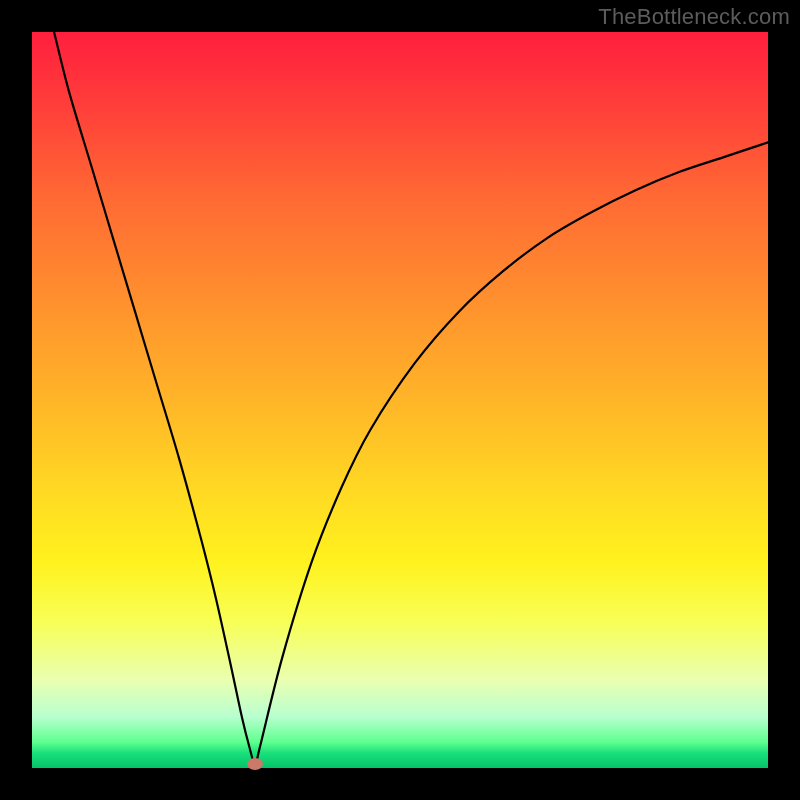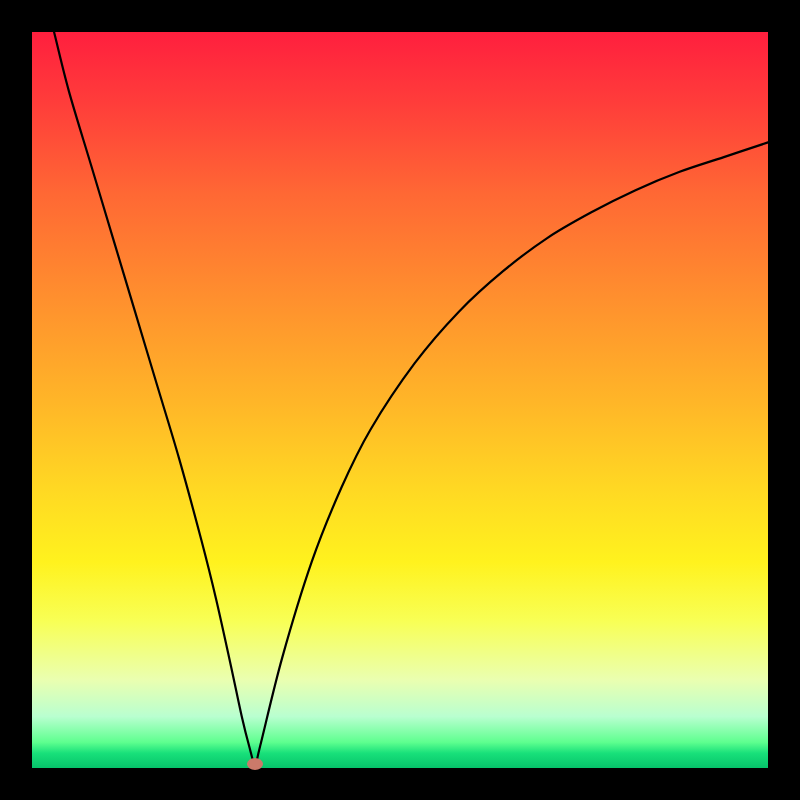--- a/index.html
+++ b/index.html
@@ -70,13 +70,14 @@
 </head>
 <body>
 
 <div class="frame">
   <div class="plot">
     <svg class="curve" viewBox="0 0 736 736" preserveAspectRatio="none">
       <path id="curve-path" fill="none" stroke="#000000" stroke-width="2.2" stroke-linejoin="round" stroke-linecap="round" d="M 22.08 0.00 C 24.53 9.81, 30.67 36.80, 36.80 58.88 C 42.93 80.96, 51.52 107.95, 58.88 132.48 C 66.24 157.01, 73.60 181.55, 80.96 206.08 C 88.32 230.61, 95.68 255.15, 103.04 279.68 C 110.40 304.21, 117.76 328.75, 125.12 353.28 C 132.48 377.81, 139.84 401.12, 147.20 426.88 C 154.56 452.64, 163.15 484.53, 169.28 507.84 C 175.41 531.15, 179.09 545.87, 184.00 566.72 C 188.91 587.57, 194.43 613.33, 198.72 632.96 C 203.01 652.59, 206.69 670.99, 209.76 684.48 C 212.83 697.97, 214.91 705.95, 217.12 713.92 C 219.33 721.89, 221.17 732.32, 223.01 732.32 C 224.85 732.32, 223.62 731.71, 228.16 713.92 C 232.70 696.13, 241.65 656.27, 250.24 625.60 C 258.83 594.93, 269.87 558.13, 279.68 529.92 C 289.49 501.71, 299.31 478.40, 309.12 456.32 C 318.93 434.24, 326.29 418.29, 338.56 397.44 C 350.83 376.59, 368.00 350.83, 382.72 331.20 C 397.44 311.57, 412.16 295.01, 426.88 279.68 C 441.60 264.35, 456.32 251.47, 471.04 239.20 C 485.76 226.93, 500.48 215.89, 515.20 206.08 C 529.92 196.27, 544.64 188.29, 559.36 180.32 C 574.08 172.35, 588.80 164.99, 603.52 158.24 C 618.24 151.49, 632.96 145.36, 647.68 139.84 C 662.40 134.32, 677.12 130.03, 691.84 125.12 C 706.56 120.21, 728.64 112.85, 736.00 110.40"></path>
     </svg>
     <div class="marker" id="min-marker" style="left: 223.008px; top: 732.32px; background: rgb(203, 122, 106);"></div>
   </div>
+  <div class="attribution">TheBottleneck.com</div>
 </div>
 
 </body></html>

